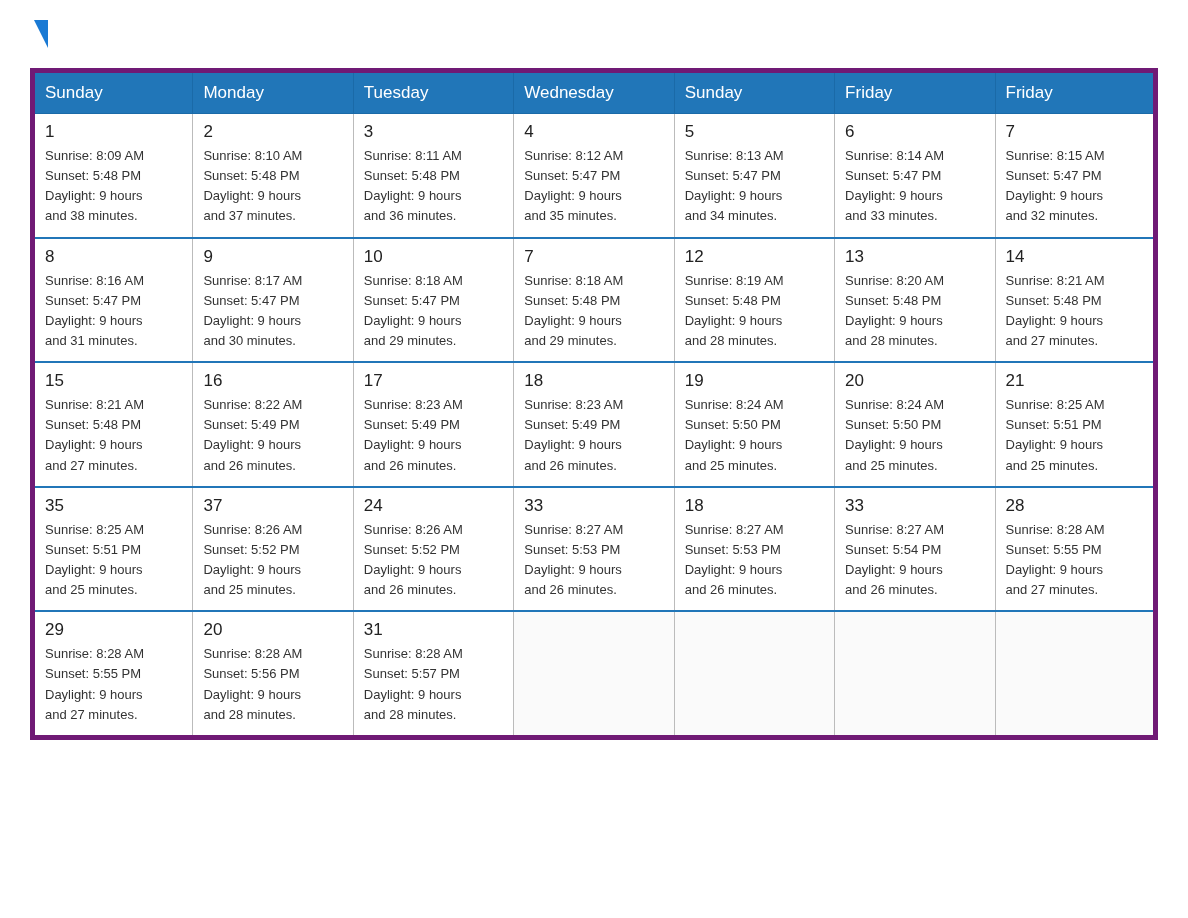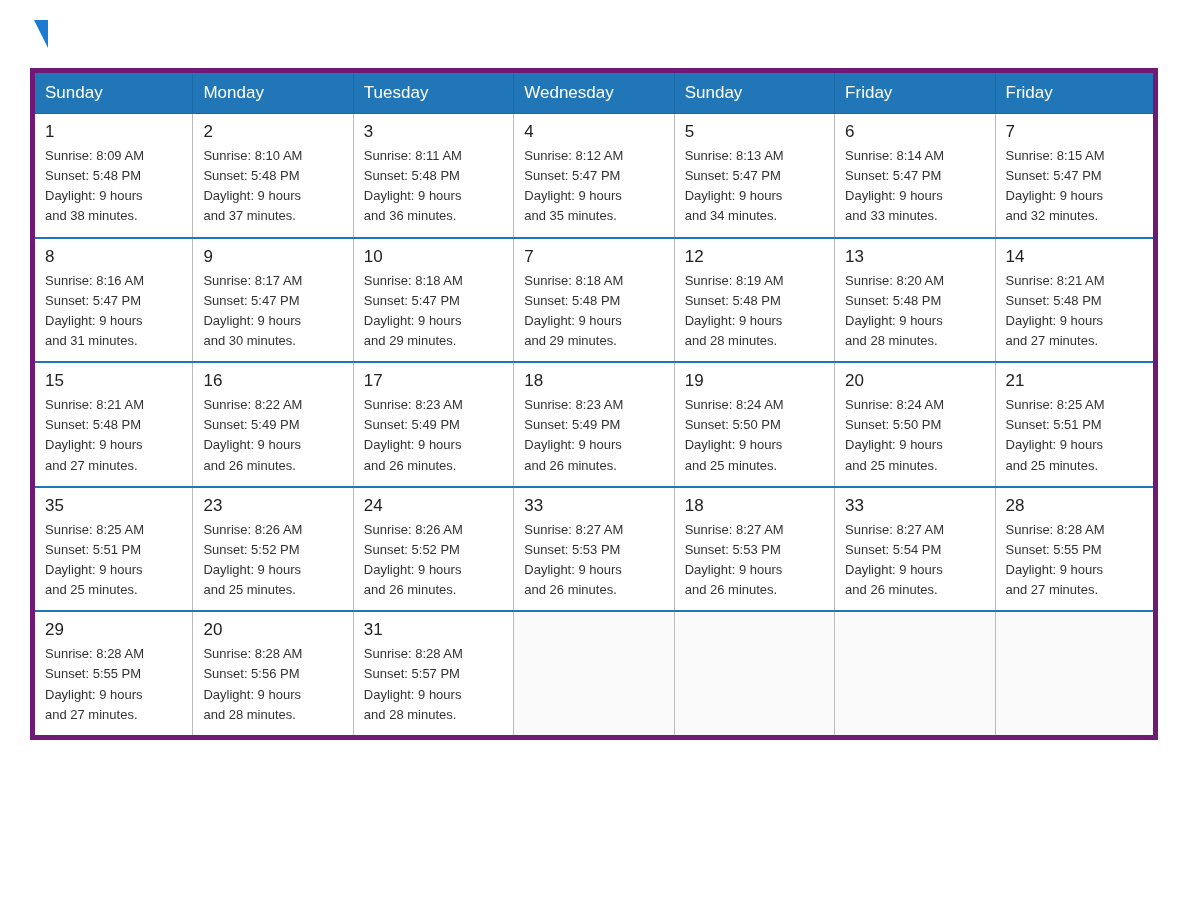--- a/index.html
+++ b/index.html
@@ -187,21 +187,21 @@
         <td><span class="day-num">19</span>
 <span class="day-info">Sunrise: 8:24 AM<br>Sunset: 5:50 PM<br>Daylight: 9 hours<br>and 25 minutes.</span></td>
         <td><span class="day-num">20</span>
 <span class="day-info">Sunrise: 8:24 AM<br>Sunset: 5:50 PM<br>Daylight: 9 hours<br>and 25 minutes.</span></td>
         <td><span class="day-num">21</span>
 <span class="day-info">Sunrise: 8:25 AM<br>Sunset: 5:51 PM<br>Daylight: 9 hours<br>and 25 minutes.</span></td>
       </tr>
       <tr class="row-divider">
         <td><span class="day-num">35</span>
 <span class="day-info">Sunrise: 8:25 AM<br>Sunset: 5:51 PM<br>Daylight: 9 hours<br>and 25 minutes.</span></td>
-        <td><span class="day-num">23</span>
+        <td><span class="day-num">37</span>
 <span class="day-info">Sunrise: 8:26 AM<br>Sunset: 5:52 PM<br>Daylight: 9 hours<br>and 25 minutes.</span></td>
         <td><span class="day-num">24</span>
 <span class="day-info">Sunrise: 8:26 AM<br>Sunset: 5:52 PM<br>Daylight: 9 hours<br>and 26 minutes.</span></td>
         <td><span class="day-num">33</span>
 <span class="day-info">Sunrise: 8:27 AM<br>Sunset: 5:53 PM<br>Daylight: 9 hours<br>and 26 minutes.</span></td>
         <td><span class="day-num">18</span>
 <span class="day-info">Sunrise: 8:27 AM<br>Sunset: 5:53 PM<br>Daylight: 9 hours<br>and 26 minutes.</span></td>
         <td><span class="day-num">33</span>
 <span class="day-info">Sunrise: 8:27 AM<br>Sunset: 5:54 PM<br>Daylight: 9 hours<br>and 26 minutes.</span></td>
         <td><span class="day-num">28</span>

